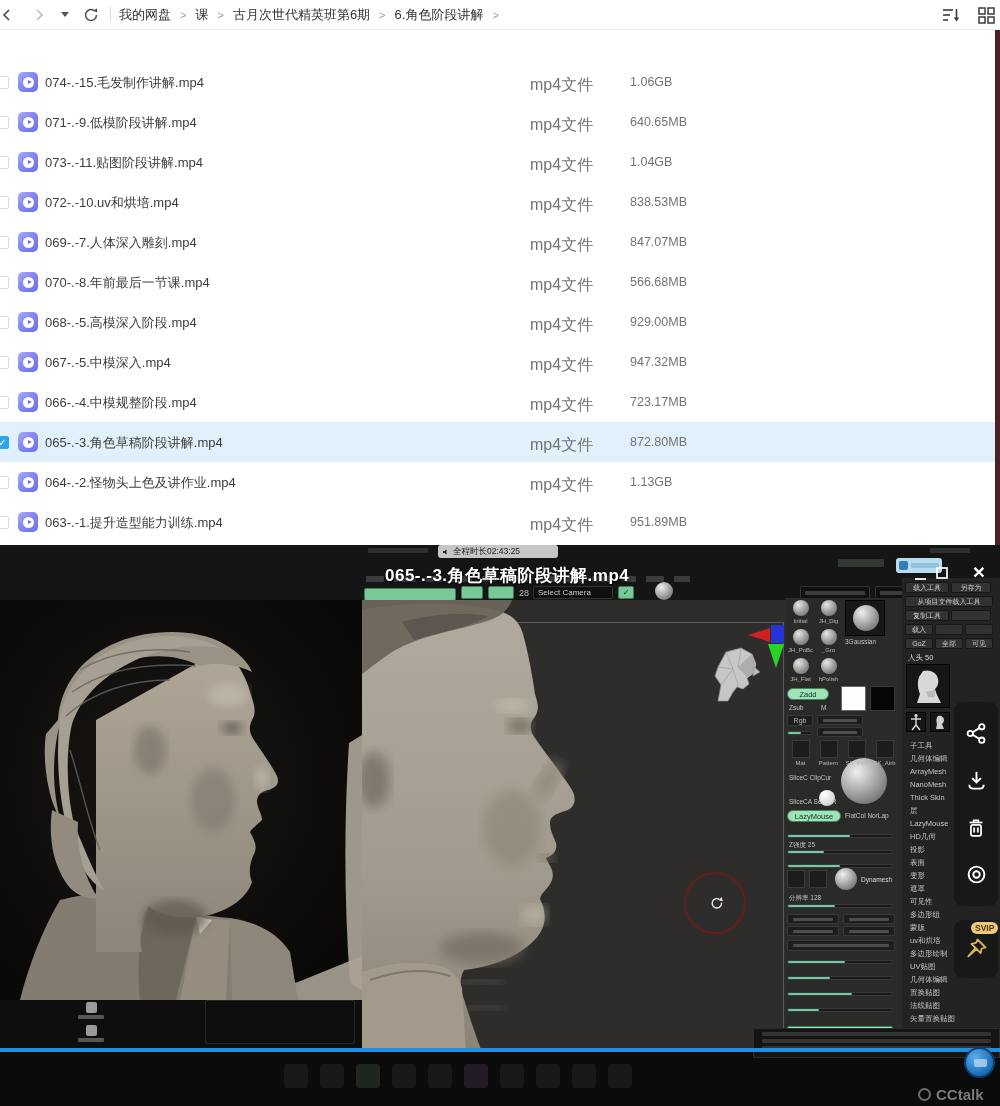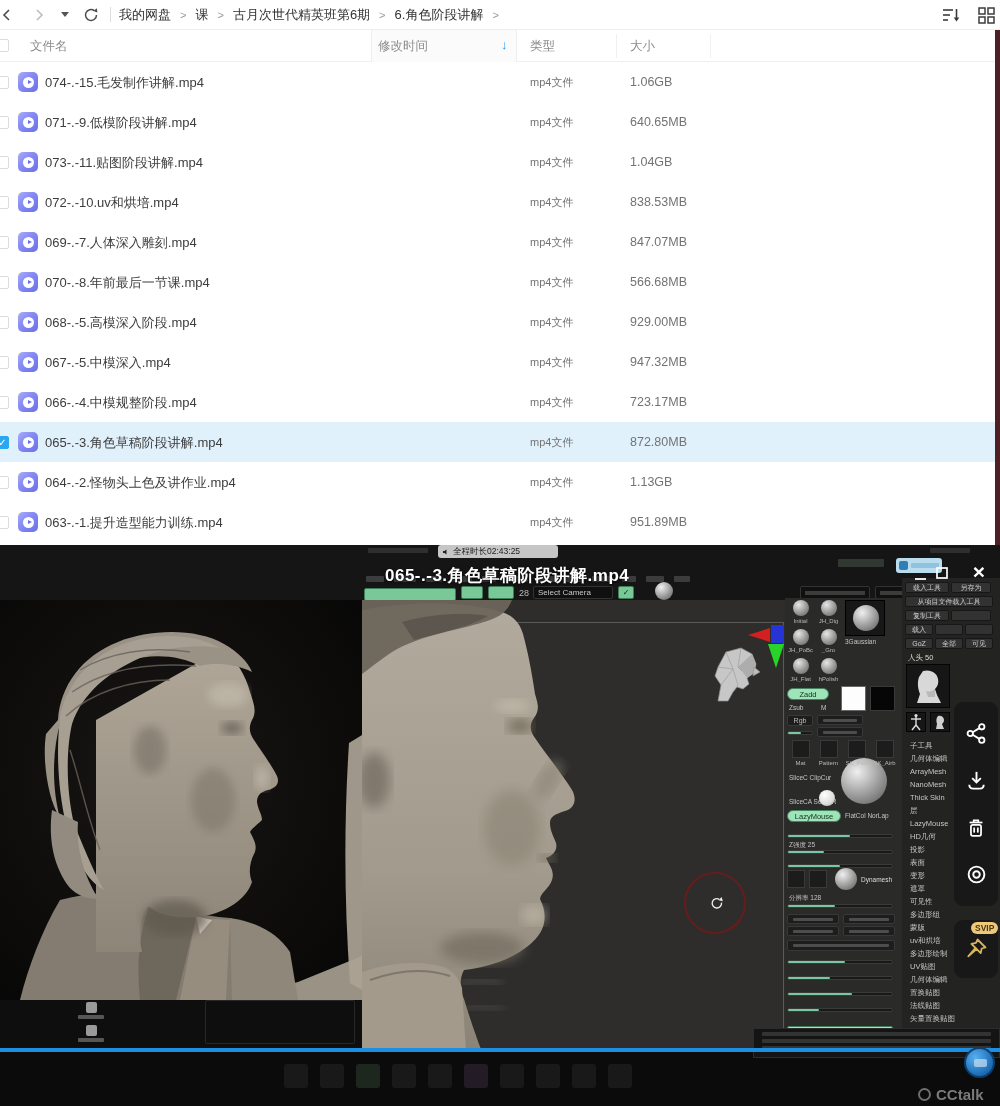--- a/index.html
+++ b/index.html
@@ -26,21 +26,21 @@
   .cb{position:absolute;left:-4px;width:13px;height:13px;border:1px solid #dcdcdc;border-radius:2px;background:#fff;font-size:10px;line-height:11px;text-align:center;color:#fff;}
   .rows{position:absolute;top:62px;left:0;width:1000px;height:480px;}
   .frow{position:relative;height:40px;cursor:pointer;}
   .frow.sel{background:#e0f1fc;}
   .frow .cb{top:14px;}
   .frow.sel .cb{background:#2aa7f0;border-color:#2aa7f0;}
   .ficon{position:absolute;left:18px;top:10px;width:20px;height:20px;border-radius:5px;background:linear-gradient(135deg,#a8abf8 0%,#8589f1 45%,#6b70e8 100%);}
   .ficon::after{content:"";position:absolute;left:5px;top:4.5px;width:11px;height:11px;border-radius:50%;background:#fff;}
   .ficon::before{content:"";position:absolute;left:9.6px;top:7.5px;width:0;height:0;border-top:2.6px solid transparent;border-bottom:2.6px solid transparent;border-left:4.4px solid #6b70e8;z-index:1;}
   .fname{position:absolute;left:45px;top:12px;font-size:13px;color:#3d3d3d;}
-  .ftype{position:absolute;left:530px;top:13px;font-size:11px;color:#737373;}
+  .ftype{position:absolute;left:530px;top:13px;font-size:16px;color:#737373;}
   .fsize{position:absolute;left:630px;top:13px;font-size:12.5px;color:#737373;}
   .redstrip{position:absolute;right:0;top:30px;width:5px;height:515px;background:#4d2026;}
 
   
   .player{position:absolute;top:545px;left:0;width:1000px;height:561px;background:#000;overflow:hidden;}
   .vtop{position:absolute;left:0;top:0;width:1000px;height:55px;background:#151515;}
   .rec{position:absolute;left:438px;top:0;width:120px;height:13px;background:#c6c6c6;border-radius:3px;display:flex;align-items:center;gap:3px;padding:0 4px;font-size:8.5px;color:#1d1d1d;white-space:nowrap;}
   .menudots{position:absolute;left:4px;top:31px;display:flex;gap:10px;}
   .menudots i{display:block;height:6px;background:#3c3c3c;border-radius:1px;}
   .gchip{position:absolute;height:13px;border-radius:2px;background:#79c998;border:1px solid #3f7d58;font-size:8px;color:#0d2b1a;text-align:center;line-height:12px;}
@@ -154,30 +154,20 @@
               <rect x="2" y="3" width="6" height="6"></rect>
               <rect x="11" y="3" width="6" height="6"></rect>
               <rect x="2" y="12" width="6" height="6"></rect>
               <rect x="11" y="12" width="6" height="6"></rect>
             </g>
           </svg>
       </div>
     </div>
   </div>
 
-  <div class="thead">
-    <span class="cb" style="top:9px;"></span>
-    <span class="th" style="left:30px;">文件名</span>
-    <span class="th-time">修改时间</span>
-    <span class="sortarrow">↓</span>
-    <span class="th" style="left:530px;">类型</span>
-    <span class="th" style="left:630px;">大小</span>
-    <span class="th-sep" style="left:616px;"></span>
-    <span class="th-sep" style="left:710px;"></span>
-  </div>
 
   <div class="rows" id="rows">
       <div class="frow">
       <span class="cb"></span>
       <span class="ficon"></span>
       <span class="fname">074-.-15.毛发制作讲解.mp4</span>
       <span class="ftype">mp4文件</span>
       <span class="fsize">1.06GB</span>
     </div>
       <div class="frow">

